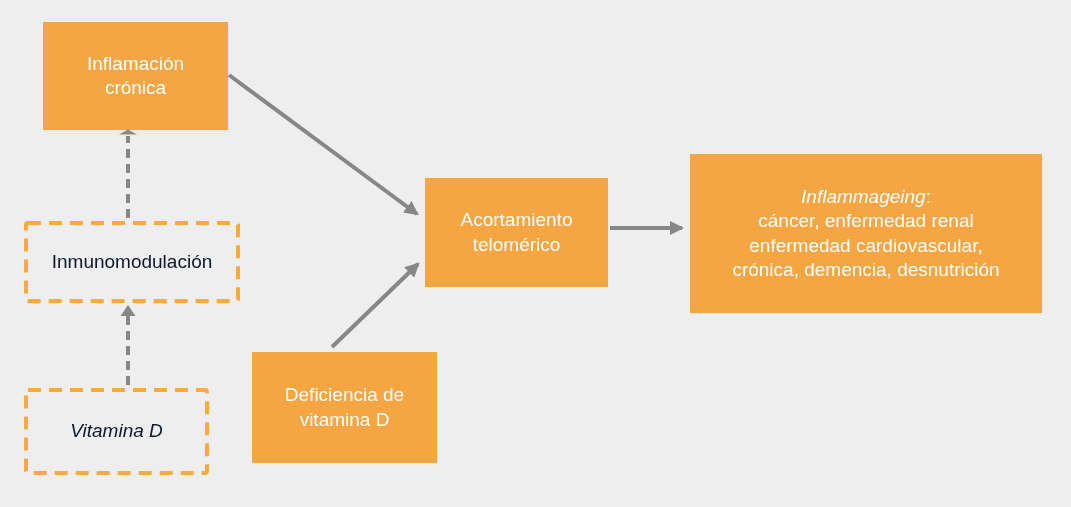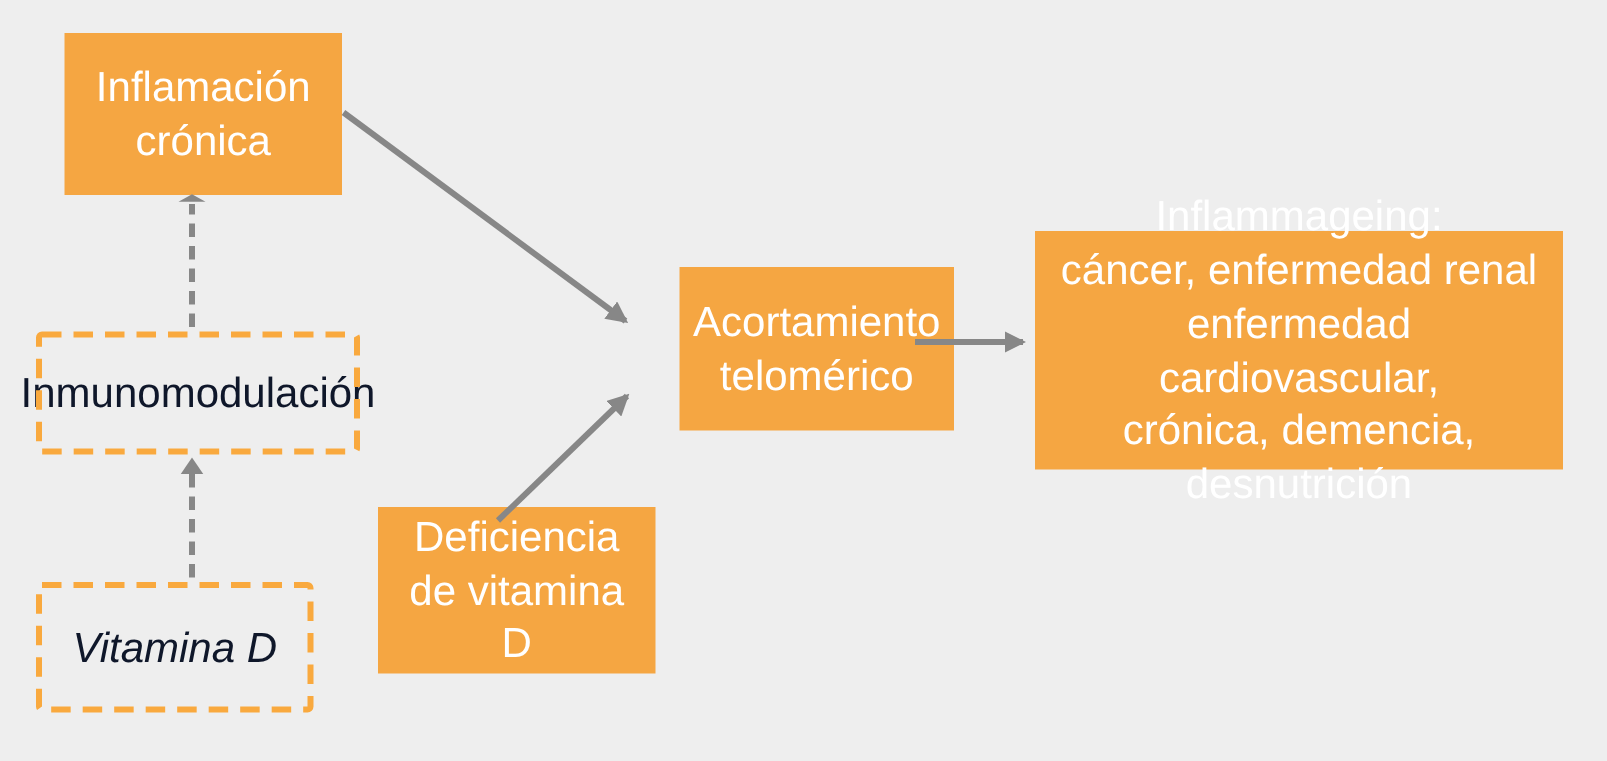--- a/index.html
+++ b/index.html
@@ -1,32 +1,32 @@
 <!DOCTYPE html>
 <html><head>
 <meta charset="utf-8">
 <style>
   html,body{margin:0;padding:0;}
   body{background:#EEEEEE;font-family:"Liberation Sans",sans-serif;}
   #stage{position:relative;width:1071px;height:507px;background:#EEEEEE;overflow:hidden;}
 
   .node{position:absolute;display:flex;align-items:center;justify-content:center;
-        text-align:center;font-size:28px;line-height:1.28;box-sizing:border-box;
+        text-align:center;font-size:19px;line-height:1.28;box-sizing:border-box;
         padding:8px 14px;}
   .node.filled{background:#F5A642;color:#FFFFFF;}
   .node.outline{background:transparent;color:#0f172a;}
 
   #node-inflamacion-cronica{left:43px;top:22px;width:185px;height:108px;}
   #node-inmunomodulacion{left:24px;top:221px;width:216px;height:82px;}
   #node-vitamina-d{left:24px;top:388px;width:185px;height:87px;font-style:italic;}
-  #node-deficiencia-vitamina-d{left:252px;top:338px;width:185px;height:111px;}
-  #node-acortamiento-telomerico{left:425px;top:178px;width:183px;height:109px;margin-left:28px;}
+  #node-deficiencia-vitamina-d{left:252px;top:352px;width:185px;height:111px;}
+  #node-acortamiento-telomerico{left:425px;top:178px;width:183px;height:109px;}
   #node-inflammageing{left:690px;top:154px;width:352px;height:159px;padding:8px 6px;}
 
-  .em-italic{}
+  .em-italic{font-style:italic;}
 
   #overlay{position:absolute;left:0;top:0;width:1071px;height:507px;pointer-events:none;}
 </style>
 </head>
 <body>
 
 <div id="stage">
 
   <div class="node filled" id="node-inflamacion-cronica">
     <span>Inflamación crónica</span>

